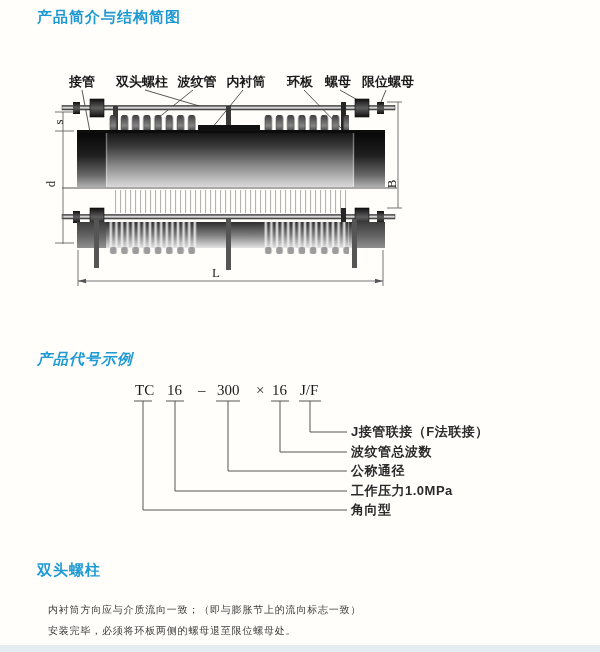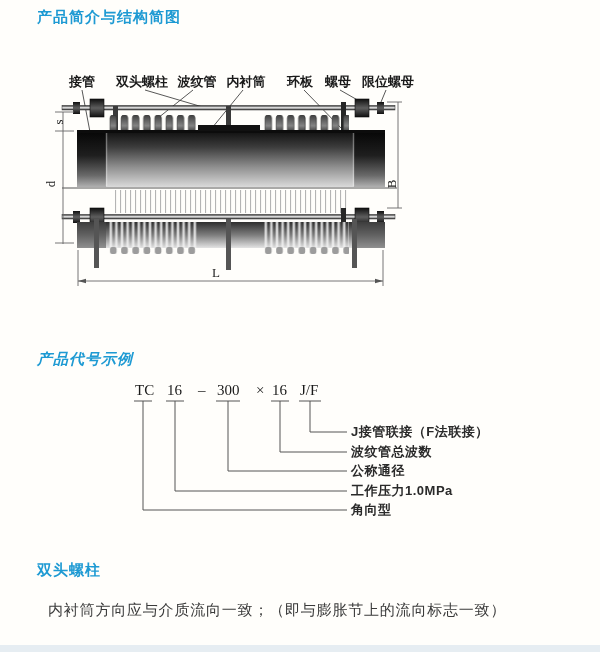--- a/index.html
+++ b/index.html
@@ -2,21 +2,21 @@
 <html><head>
 <meta charset="utf-8">
 <style>
   html,body{margin:0;padding:0;}
   body{font-family:"Liberation Sans",sans-serif;}
   #page{position:relative;width:600px;height:652px;background:#fffefb;overflow:hidden;}
   .sec-title{position:absolute;left:37px;font-size:15px;font-weight:bold;letter-spacing:1px;color:#1e9ad3;}
   #title-intro{top:8px;}
   #title-code{top:350px;font-style:italic;}
   #title-install{top:561px;}
-  .install-text{position:absolute;left:48px;width:520px;font-size:15px;letter-spacing:0.8px;color:#3a3a3a;line-height:21px;}
+  .install-text{position:absolute;left:48px;width:520px;font-size:10px;letter-spacing:0.8px;color:#3a3a3a;line-height:21px;}
   #install-line-1{top:599px;}
   #install-line-2{top:620px;}
   #footer-strip{position:absolute;left:0;bottom:0;width:600px;height:7px;background:#e6edf2;}
   svg{position:absolute;}
   #diagram-svg{left:30px;top:62px;}
   #code-svg{left:120px;top:380px;}
   .part-label{font-size:13px;font-weight:600;fill:#1a1a1a;}
   .dim-label{font-family:"Liberation Serif",serif;font-size:13px;fill:#222;}
   .code-part{font-family:"Liberation Serif",serif;font-size:15px;fill:#1a1a1a;}
   .callout-label{font-size:13px;font-weight:600;fill:#2a2a2a;letter-spacing:0.5px;}
@@ -208,15 +208,16 @@
       <text class="callout-label" x="231" y="76">波纹管总波数</text>
       <text class="callout-label" x="231" y="95">公称通径</text>
       <text class="callout-label" x="231" y="115">工作压力1.0MPa</text>
       <text class="callout-label" x="231" y="134">角向型</text>
     </g>
   </svg>
 
   <div id="title-install" class="sec-title">双头螺柱</div>
 
   <div id="install-line-1" class="install-text">内衬筒方向应与介质流向一致；（即与膨胀节上的流向标志一致）</div>
+  <div id="install-line-2" class="install-text">安装完毕，必须将环板两侧的螺母退至限位螺母处。</div>
 
   <div id="footer-strip"></div>
 </div>
 
 </body></html>

